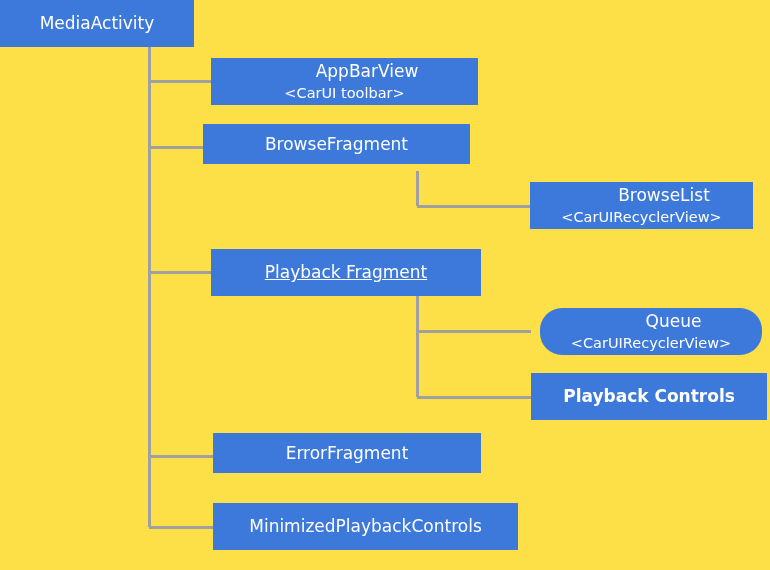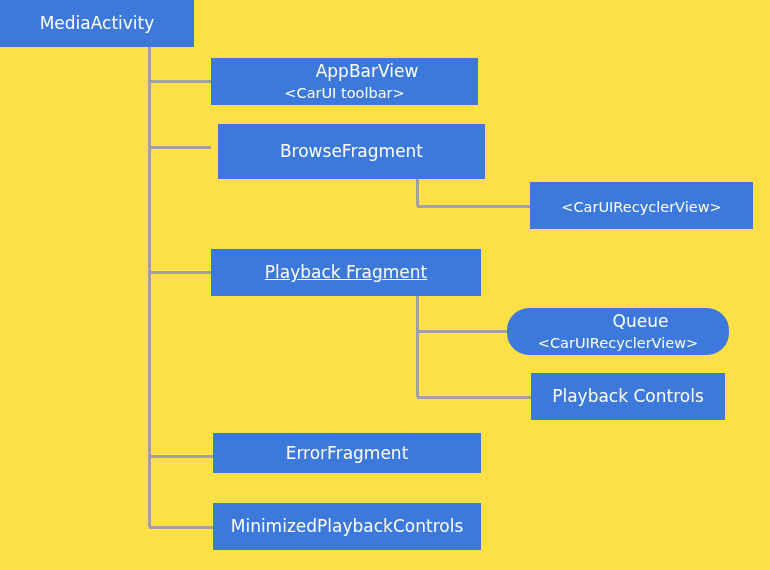--- a/index.html
+++ b/index.html
@@ -50,27 +50,27 @@
     font-size: 14.5px;
     color: #ffffff;
     white-space: nowrap;
     margin-top: 4px;
   }
   .node.two-line .title { margin-bottom: 0px; margin-left: 45px; }
 
   
   #node-mediaactivity { left: 0px;   top: 0px;   width: 194px; height: 47px; }
   #node-appbarview    { left: 211px; top: 58px;  width: 267px; height: 47px; }
-  #node-browsefragment{ left: 218px; top: 124px; width: 267px; height: 55px; }
+  #node-browsefragment{ left: 203px; top: 124px; width: 267px; height: 40px; }
   #node-browselist    { left: 530px; top: 182px; width: 223px; height: 47px; }
   #node-playbackfragment { left: 211px; top: 249px; width: 270px; height: 47px; text-decoration: underline; }
-  #node-queue         { left: 507px; top: 308px; width: 222px; height: 47px; border-radius: 22px; }
-  #node-playbackcontrols { left: 531px; top: 373px; width: 194px; height: 47px; }
+  #node-queue         { left: 540px; top: 308px; width: 222px; height: 47px; border-radius: 22px; }
+  #node-playbackcontrols { left: 531px; top: 373px; width: 236px; height: 47px; font-weight: bold; }
   #node-errorfragment { left: 213px; top: 433px; width: 268px; height: 40px; }
-  #node-minimizedplaybackcontrols { left: 213px; top: 503px; width: 268px; height: 47px; }
+  #node-minimizedplaybackcontrols { left: 213px; top: 503px; width: 305px; height: 47px; }
 </style>
 </head>
 <body>
 
 <div id="diagram">
 
   <svg class="connectors" viewBox="0 0 770 570" xmlns="http://www.w3.org/2000/svg">
     <g stroke="#a0a0a0" stroke-width="3" fill="none" shape-rendering="crispEdges">
 
       <line x1="149" y1="47" x2="149" y2="527"></line>
@@ -97,20 +97,21 @@
   <div class="node two-line" id="node-appbarview">
     <span class="title">AppBarView</span>
     <span class="subtitle">&lt;CarUI toolbar&gt;</span>
   </div>
 
   <div class="node" id="node-browsefragment">
     <span class="title">BrowseFragment</span>
   </div>
 
   <div class="node two-line" id="node-browselist">
+    <span class="title">BrowseList</span>
     <span class="subtitle">&lt;CarUIRecyclerView&gt;</span>
   </div>
 
   <div class="node" id="node-playbackfragment">
     <span class="title">Playback Fragment</span>
   </div>
 
   <div class="node two-line" id="node-queue">
     <span class="title">Queue</span>
     <span class="subtitle">&lt;CarUIRecyclerView&gt;</span>

